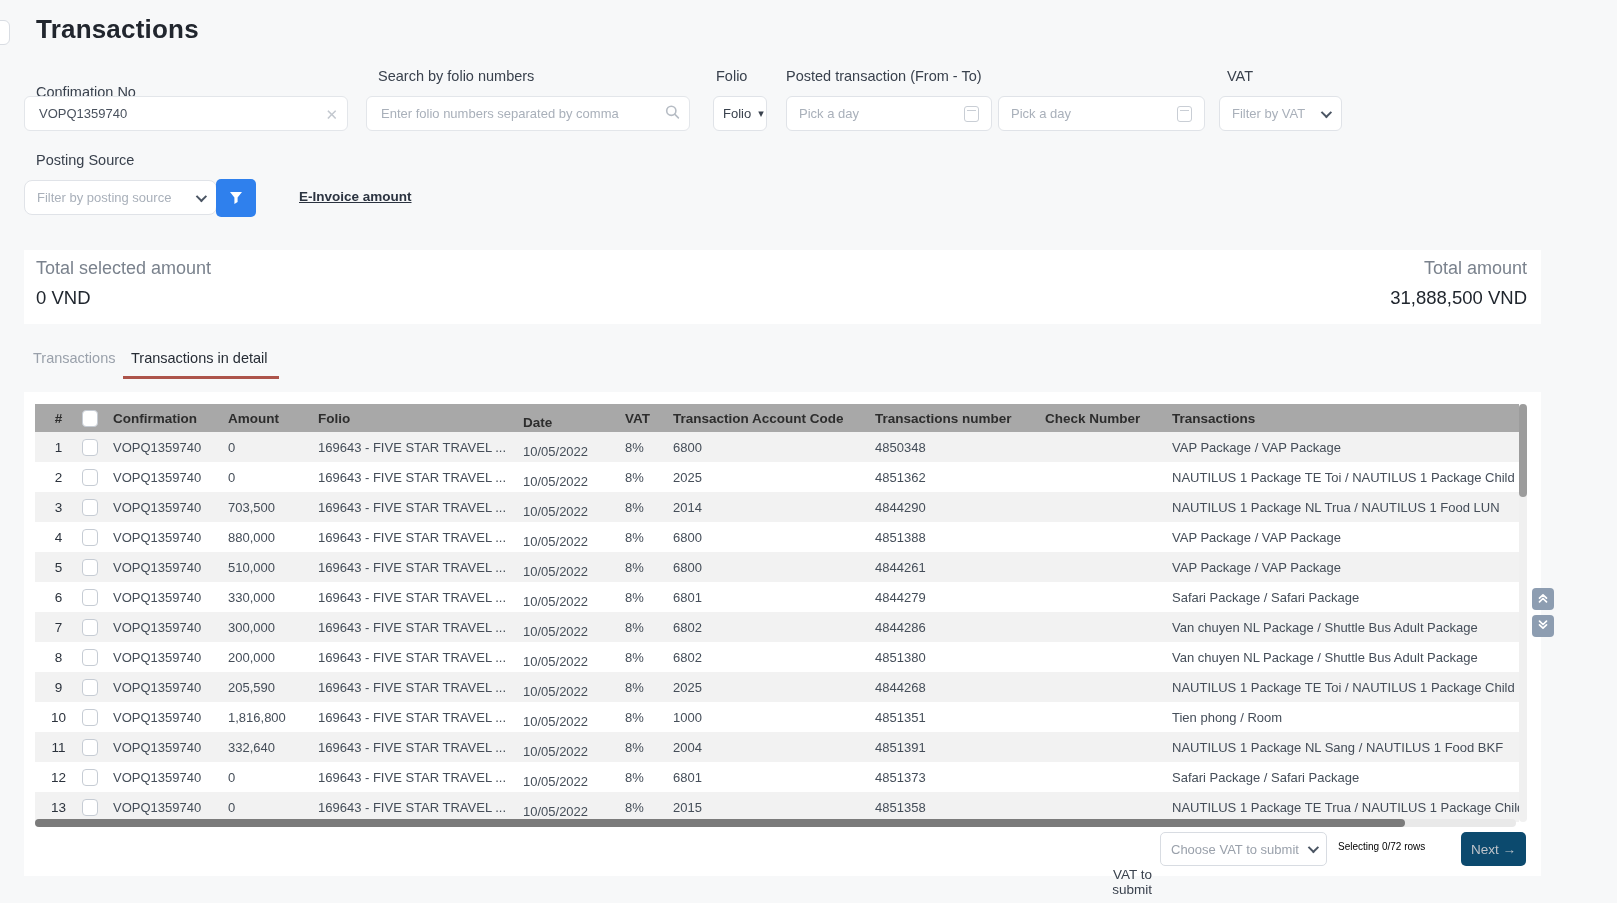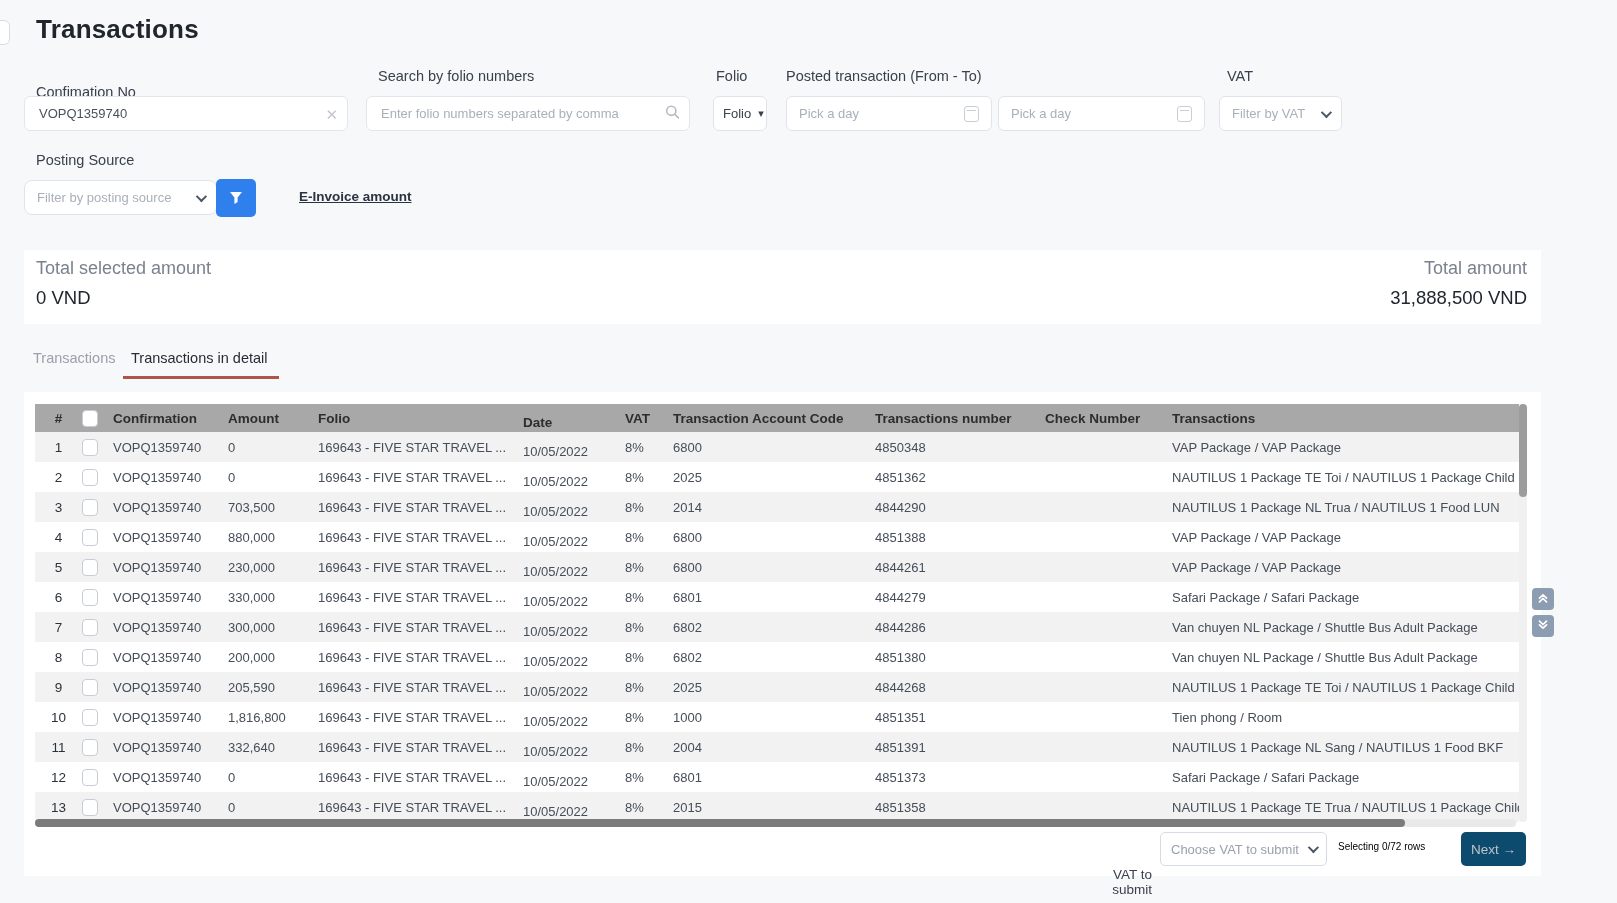--- a/index.html
+++ b/index.html
@@ -253,21 +253,21 @@
         <div class="cell c-tnum">4851388</div>
         <div class="cell c-chknum"></div>
         <div class="cell c-desc">VAP Package / VAP Package</div>
       </div>
       <div class="t-row stripe">
         <div class="cell c-num">5</div>
         <div class="cell c-check">
           <span class="cbx"></span>
         </div>
         <div class="cell c-conf">VOPQ1359740</div>
-        <div class="cell c-amount">230,000</div>
+        <div class="cell c-amount">510,000</div>
         <div class="cell c-folio">169643 - FIVE STAR TRAVEL ...</div>
         <div class="cell c-date">10/05/2022</div>
         <div class="cell c-vat">8%</div>
         <div class="cell c-tac">6800</div>
         <div class="cell c-tnum">4844261</div>
         <div class="cell c-chknum"></div>
         <div class="cell c-desc">VAP Package / VAP Package</div>
       </div>
       <div class="t-row">
         <div class="cell c-num">6</div>

